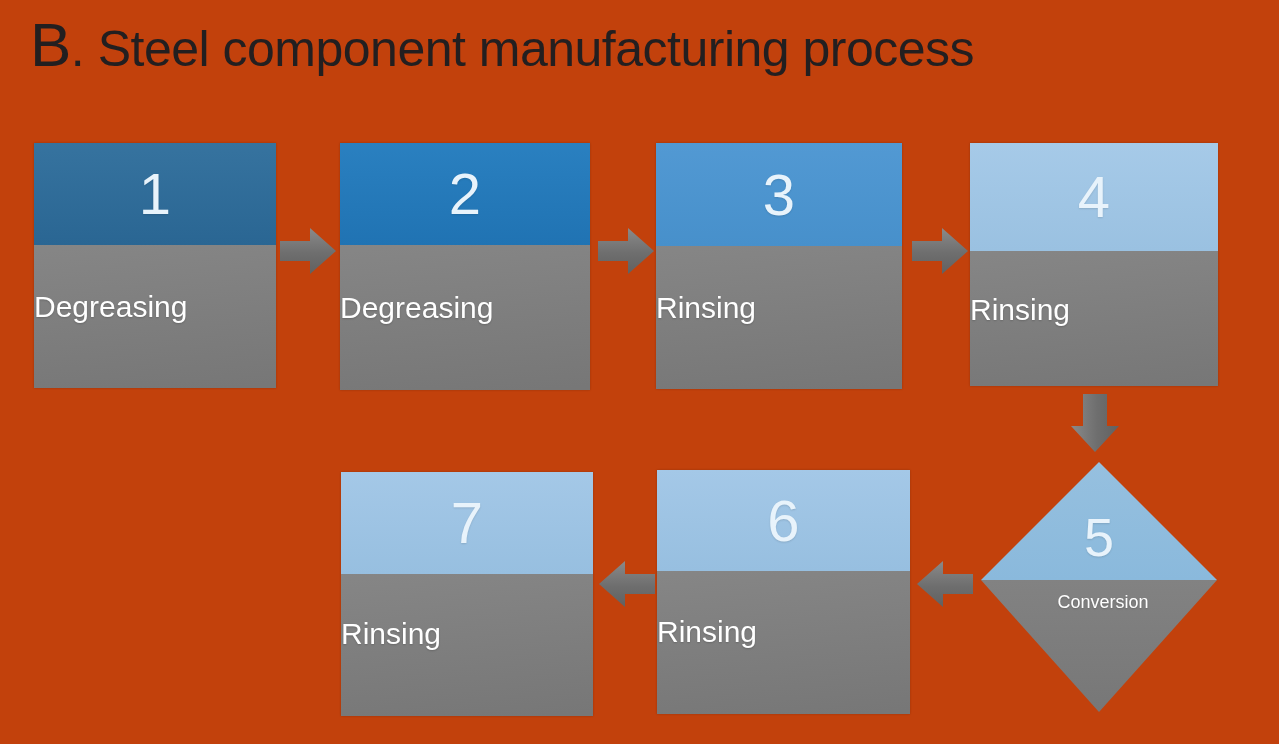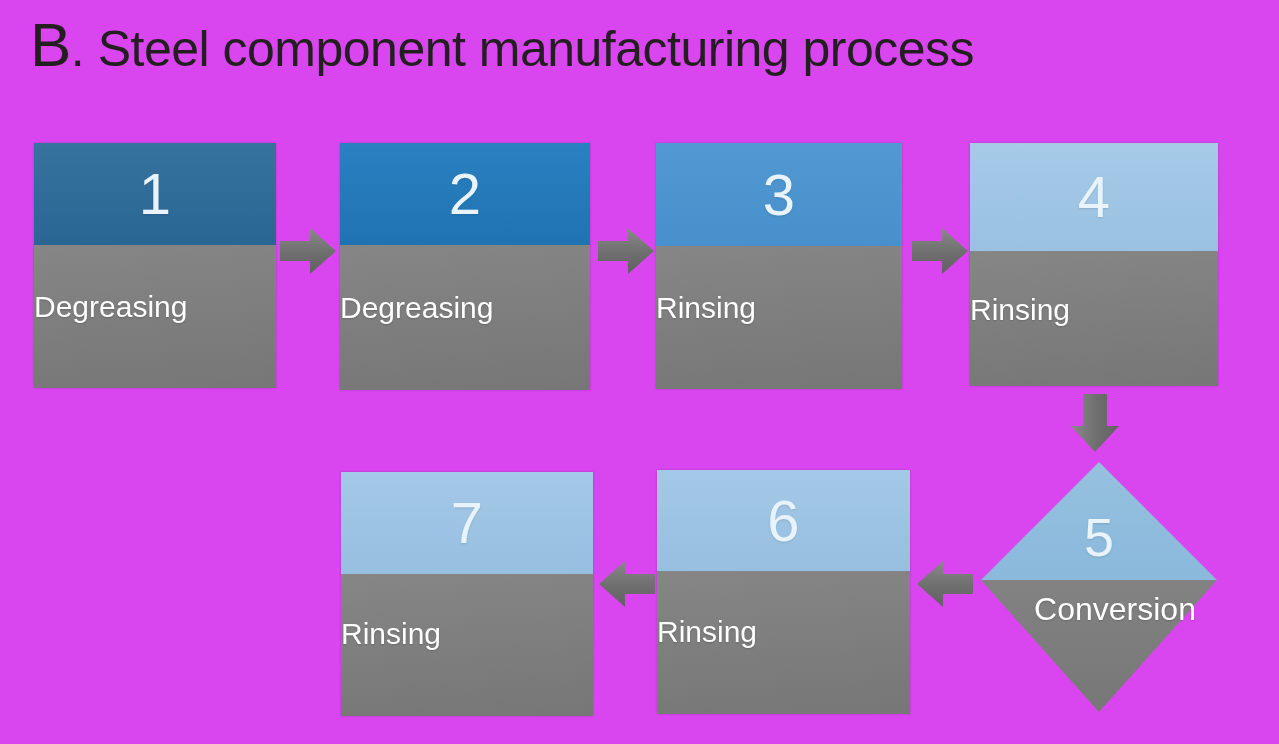--- a/index.html
+++ b/index.html
@@ -9,21 +9,21 @@
     background: #ffffff;
   }
   body {
     font-family: "Liberation Sans", sans-serif;
     -webkit-font-smoothing: antialiased;
   }
   #canvas {
     position: relative;
     width: 1279px;
     height: 744px;
-    background: #d946ef;
+    background: #c2410c;
     overflow: hidden;
   }
 
   
   #title {
     position: absolute;
     left: 30px;
     top: 14px;
     white-space: nowrap;
     color: #231f20;
@@ -104,26 +104,26 @@
     width: 100%;
     text-align: center;
     color: #e8f3fb;
     font-size: 54px;
     line-height: 1;
     font-family: "Liberation Sans", sans-serif;
     text-shadow: 0 1px 2px rgba(0,0,0,0.12);
   }
   #diamond .dia-label {
     position: absolute;
-    left: 16px;
+    left: 4px;
     top: 131px;
     width: 100%;
     text-align: center;
     color: #ffffff;
-    font-size: 32px;
+    font-size: 18px;
     line-height: 1;
     font-family: "Liberation Sans", sans-serif;
     text-shadow: 0 1px 2px rgba(0,0,0,0.18);
   }
 
   
   .arrow {
     position: absolute;
   }
   .arrow svg { display: block; }

